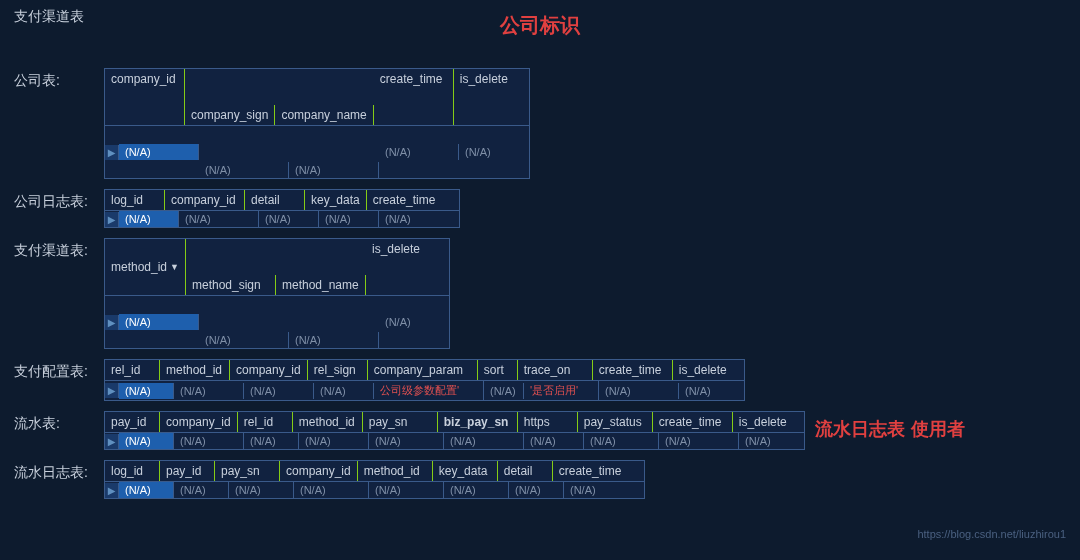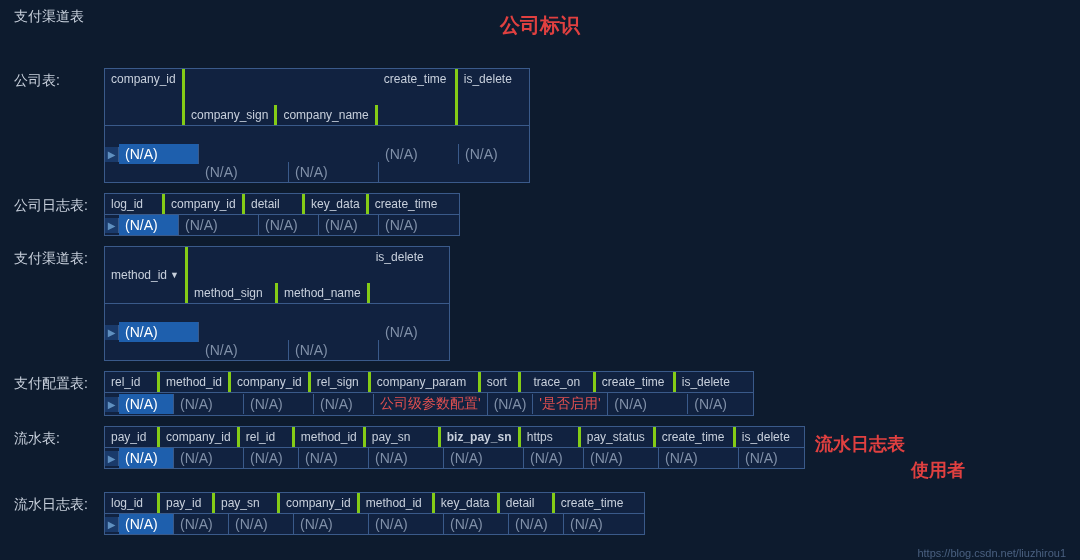--- a/index.html
+++ b/index.html
@@ -41,21 +41,21 @@
     }
     .db-table-header {
       display: flex;
       background: #112240;
       border-bottom: 1px solid #3a5a8a;
     }
     .db-table-header .col-header {
       padding: 3px 6px;
       font-size: 12px;
       color: #c8d0dc;
-      border-right: 3px solid #84cc16;
+      border-right: 1px solid #84cc16;
       white-space: nowrap;
     }
     .db-table-header .col-header:last-child {
       border-right: none;
     }
     .db-table-header .col-header.sorted {
       display: flex;
       align-items: center;
     }
     .sort-arrow {
@@ -74,21 +74,21 @@
       display: flex;
       align-items: center;
       justify-content: center;
       color: #6090c0;
       font-size: 10px;
       padding: 2px 0;
       border-right: 1px solid #3a5a8a;
     }
     .db-table-cell {
       padding: 2px 6px;
-      font-size: 14px;
+      font-size: 11px;
       color: #8090a8;
       border-right: 1px solid #3a5a8a;
       white-space: nowrap;
     }
     .db-table-cell:last-child {
       border-right: none;
     }
     .db-table-cell.highlighted {
       background: #1e5fad;
       color: #ffffff;
@@ -101,21 +101,21 @@
       position: absolute;
       top: 12px;
       left: 50%;
       transform: translateX(-50%);
       color: #e04040;
       font-size: 20px;
       font-weight: bold;
     }
     .watermark {
       position: absolute;
-      bottom: 1px;
+      bottom: 20px;
       right: 14px;
       font-size: 11px;
       color: #4a6080;
     }
     .col-header-w60 { min-width: 60px; }
     .col-header-w70 { min-width: 70px; }
     .col-header-w80 { min-width: 80px; }
     .col-header-w90 { min-width: 90px; margin-top: 36px; }
     .pay-center-label {
       color: #e04040;
@@ -123,21 +123,20 @@
       font-weight: bold;
       margin-left: 10px;
       padding-top: 6px;
     }
     .user-label {
       color: #e04040;
       font-size: 18px;
       font-weight: bold;
       margin-left: 6px;
       padding-top: 6px;
-      margin-top: 26px;
     }
   </style>
 </head>
 <body>
 
 <div class="page-title">支付渠道表</div>
 
 <div class="company-sign-label">公司标识</div>
 
 <div class="content-area" style="margin-top: 38px;">
@@ -206,21 +205,21 @@
   <div class="table-section">
     <div class="table-label">支付配置表:</div>
     <div class="db-table">
       <div class="db-table-header">
         <div class="col-header" style="min-width:55px;">rel_id</div>
         <div class="col-header" style="min-width:70px;">method_id</div>
         <div class="col-header" style="min-width:70px;">company_id</div>
         <div class="col-header" style="min-width:60px;">rel_sign</div>
         <div class="col-header" style="min-width:110px;">company_param</div>
         <div class="col-header" style="min-width:40px;">sort</div>
-        <div class="col-header" style="min-width:75px;text-align:center;">trace_on</div>
+        <div class="col-header" style="min-width:75px;">trace_on</div>
         <div class="col-header" style="min-width:80px;">create_time</div>
         <div class="col-header" style="min-width:65px;">is_delete</div>
       </div>
       <div class="db-table-row">
         <div class="row-indicator">▶</div>
         <div class="db-table-cell highlighted" style="min-width:55px;">(N/A)</div>
         <div class="db-table-cell" style="min-width:70px;">(N/A)</div>
         <div class="db-table-cell" style="min-width:70px;">(N/A)</div>
         <div class="db-table-cell" style="min-width:60px;">(N/A)</div>
         <div class="db-table-cell red-text" style="min-width:110px;">公司级参数配置'</div>

